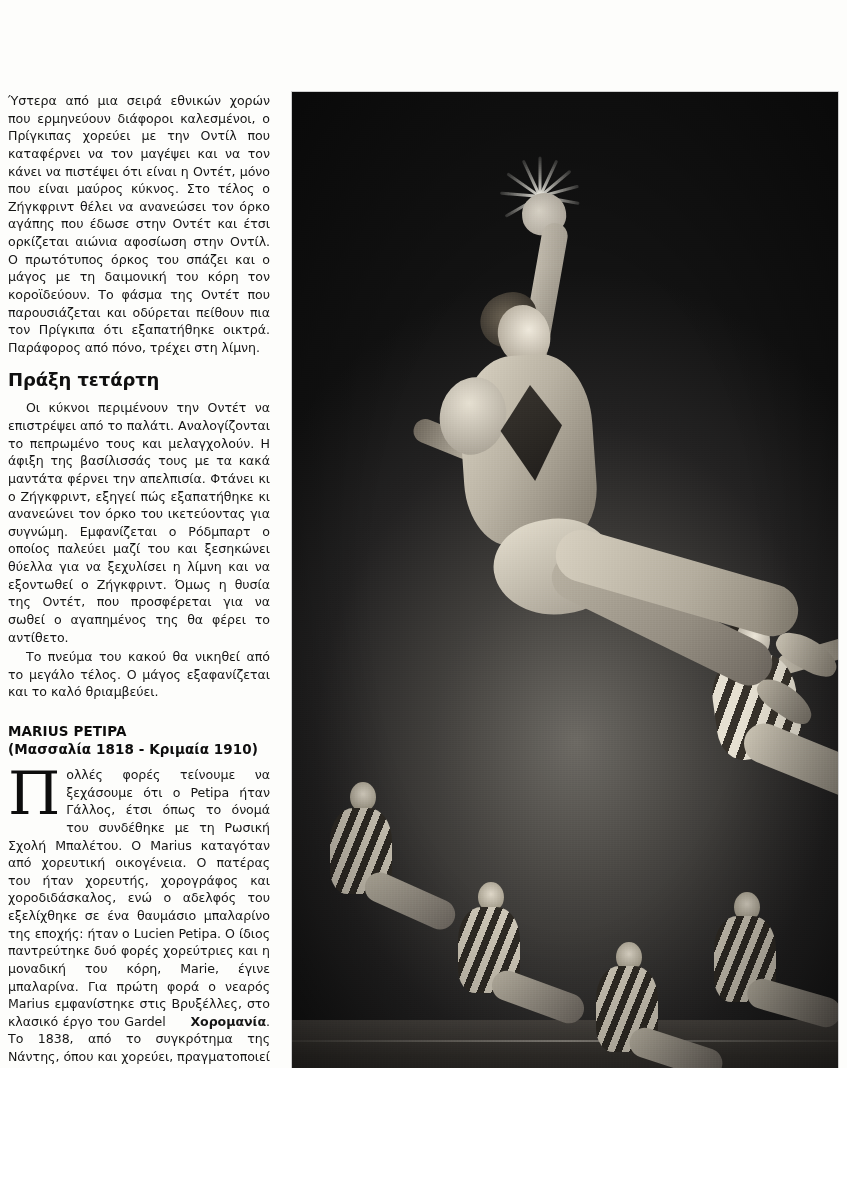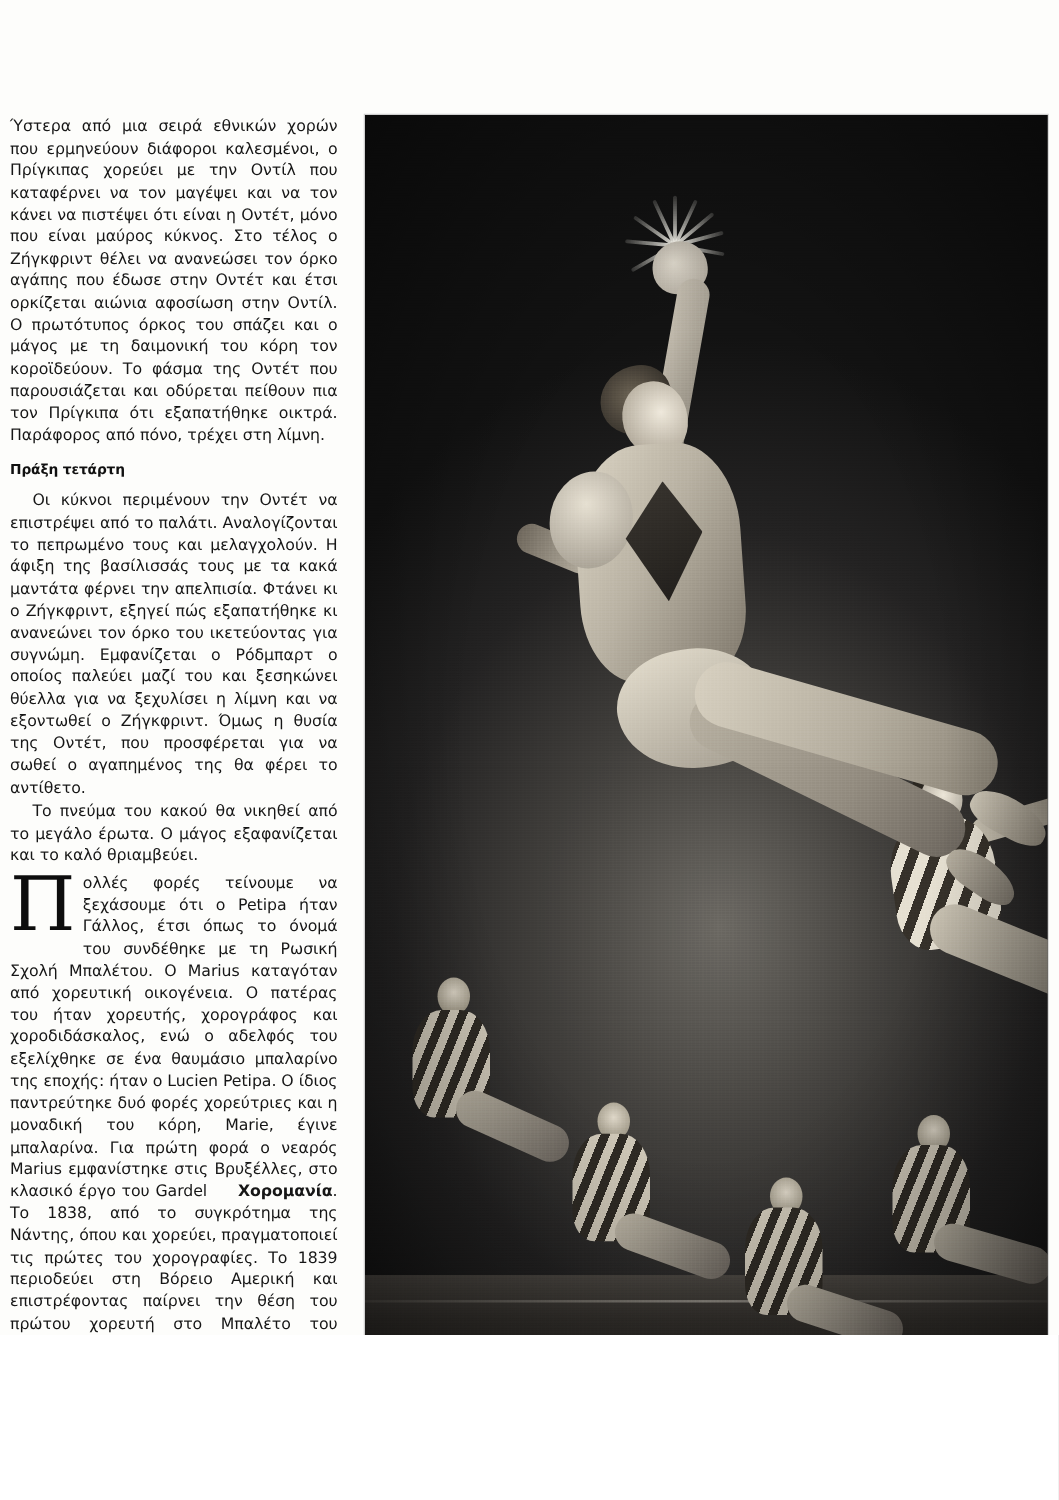--- a/index.html
+++ b/index.html
@@ -30,21 +30,21 @@
     color: #161616;
     text-align: justify;
     margin: 0 0 2px 0;
     letter-spacing: -0.05px;
   }
   .para.indent {
     text-indent: 18px;
   }
 
   .section-heading {
-    font-size: 11px;
+    font-size: 18px;
     font-weight: bold;
     color: #101010;
     margin: 13px 0 9px 0;
     letter-spacing: -0.1px;
   }
 
   .author-block {
     margin-top: 22px;
     margin-bottom: 8px;
   }
@@ -306,22 +306,26 @@
 <div class="page">
 
   <div class="text-col">
 
     <p class="para">Ύστερα από μια σειρά εθνικών χορών που ερμηνεύουν διάφοροι καλεσμένοι, ο Πρίγκιπας χορεύει με την Οντίλ που καταφέρνει να τον μαγέψει και να τον κάνει να πιστέψει ότι είναι η Οντέτ, μόνο που είναι μαύρος κύκνος. Στο τέλος ο Ζήγκφριντ θέλει να ανανεώσει τον όρκο αγάπης που έδωσε στην Οντέτ και έτσι ορκίζεται αιώνια αφοσίωση στην Οντίλ. Ο πρωτότυπος όρκος του σπάζει και ο μάγος με τη δαιμονική του κόρη τον κοροϊδεύουν. Το φάσμα της Οντέτ που παρουσιάζεται και οδύρεται πείθουν πια τον Πρίγκιπα ότι εξαπατήθηκε οικτρά. Παράφορος από πόνο, τρέχει στη λίμνη.</p>
 
     <h2 class="section-heading">Πράξη τετάρτη</h2>
 
     <p class="para indent">Οι κύκνοι περιμένουν την Οντέτ να επιστρέψει από το παλάτι. Αναλογίζονται το πεπρωμένο τους και μελαγχολούν. Η άφιξη της βασίλισσάς τους με τα κακά μαντάτα φέρνει την απελπισία. Φτάνει κι ο Ζήγκφριντ, εξηγεί πώς εξαπατήθηκε κι ανανεώνει τον όρκο του ικετεύοντας για συγνώμη. Εμφανίζεται ο Ρόδμπαρτ ο οποίος παλεύει μαζί του και ξεσηκώνει θύελλα για να ξεχυλίσει η λίμνη και να εξοντωθεί ο Ζήγκφριντ. Όμως η θυσία της Οντέτ, που προσφέρεται για να σωθεί ο αγαπημένος της θα φέρει το αντίθετο.</p>
 
-    <p class="para indent">Το πνεύμα του κακού θα νικηθεί από το μεγάλο έρωτα. Ο μάγος εξαφανίζεται και το καλό θριαμβεύει.</p>
-
+    <p class="para indent">Το πνεύμα του κακού θα νικηθεί από το μεγάλο τέλος. Ο μάγος εξαφανίζεται και το καλό θριαμβεύει.</p>
+
+    <div class="author-block">
+      <div class="author-name">MARIUS PETIPA</div>
+      <div class="author-dates">(Μασσαλία 1818 - Κριμαία 1910)</div>
+    </div>
 
     <p class="dropcap-para">
       <span class="dropcap">Π</span><span>ολλές φορές τείνουμε να ξεχάσουμε ότι ο Petipa ήταν Γάλλος, έτσι όπως το όνομά του συνδέθηκε με τη Ρωσική Σχολή Μπαλέτου. Ο Marius καταγόταν από χορευτική οικογένεια. Ο πατέρας του ήταν χορευτής, χορογράφος και χοροδιδάσκαλος, ενώ ο αδελφός του εξελίχθηκε σε ένα θαυμάσιο μπαλαρίνο της εποχής: ήταν ο Lucien Petipa. Ο ίδιος παντρεύτηκε δυό φορές χορεύτριες και η μοναδική του κόρη, Marie, έγινε μπαλαρίνα. Για πρώτη φορά ο νεαρός Marius εμφανίστηκε στις Βρυξέλλες, στο κλασικό έργο του Gardel </span><span class="bold-inline">Χορομανία</span><span>. Το 1838, από το συγκρότημα της Νάντης, όπου και χορεύει, πραγματοποιεί τις πρώτες του χορογραφίες. Το 1839 περιοδεύει στη Βόρειο Αμερική και επιστρέφοντας παίρνει την θέση του πρώτου χορευτή στο Μπαλέτο του Μπορντώ. Το 1845 τον βρίσκουμε στη Μαδρίτη όπου και υπογράφει</span>
     </p>
 
   </div>
 
   <div class="photo-frame">
     <div class="stage"></div>
 

